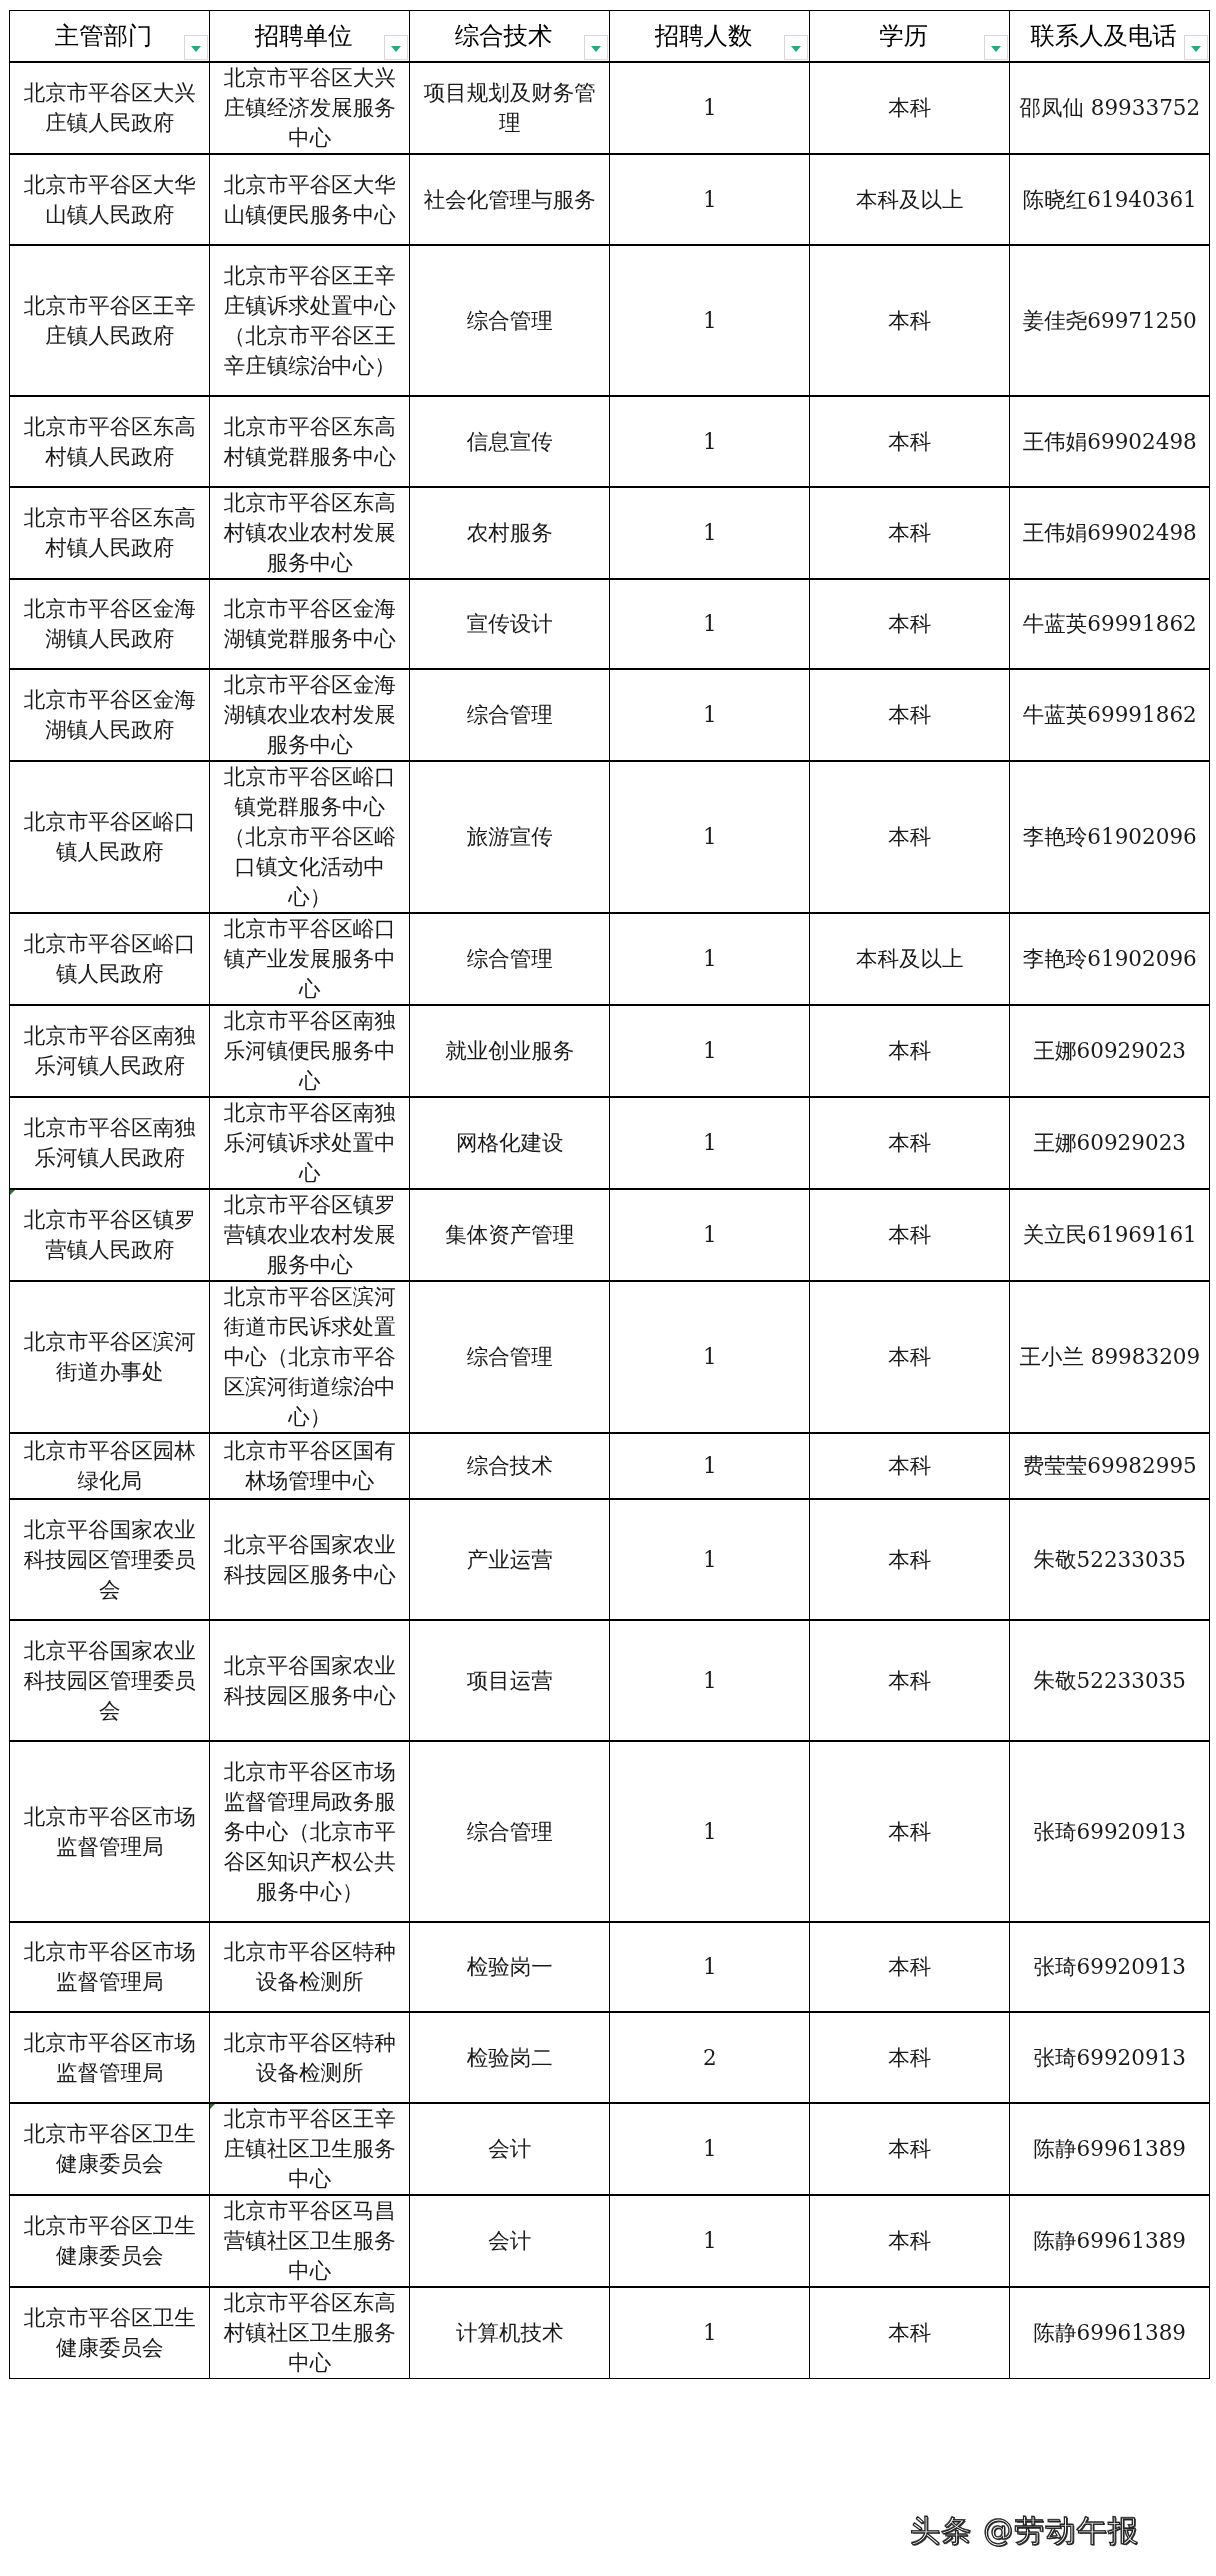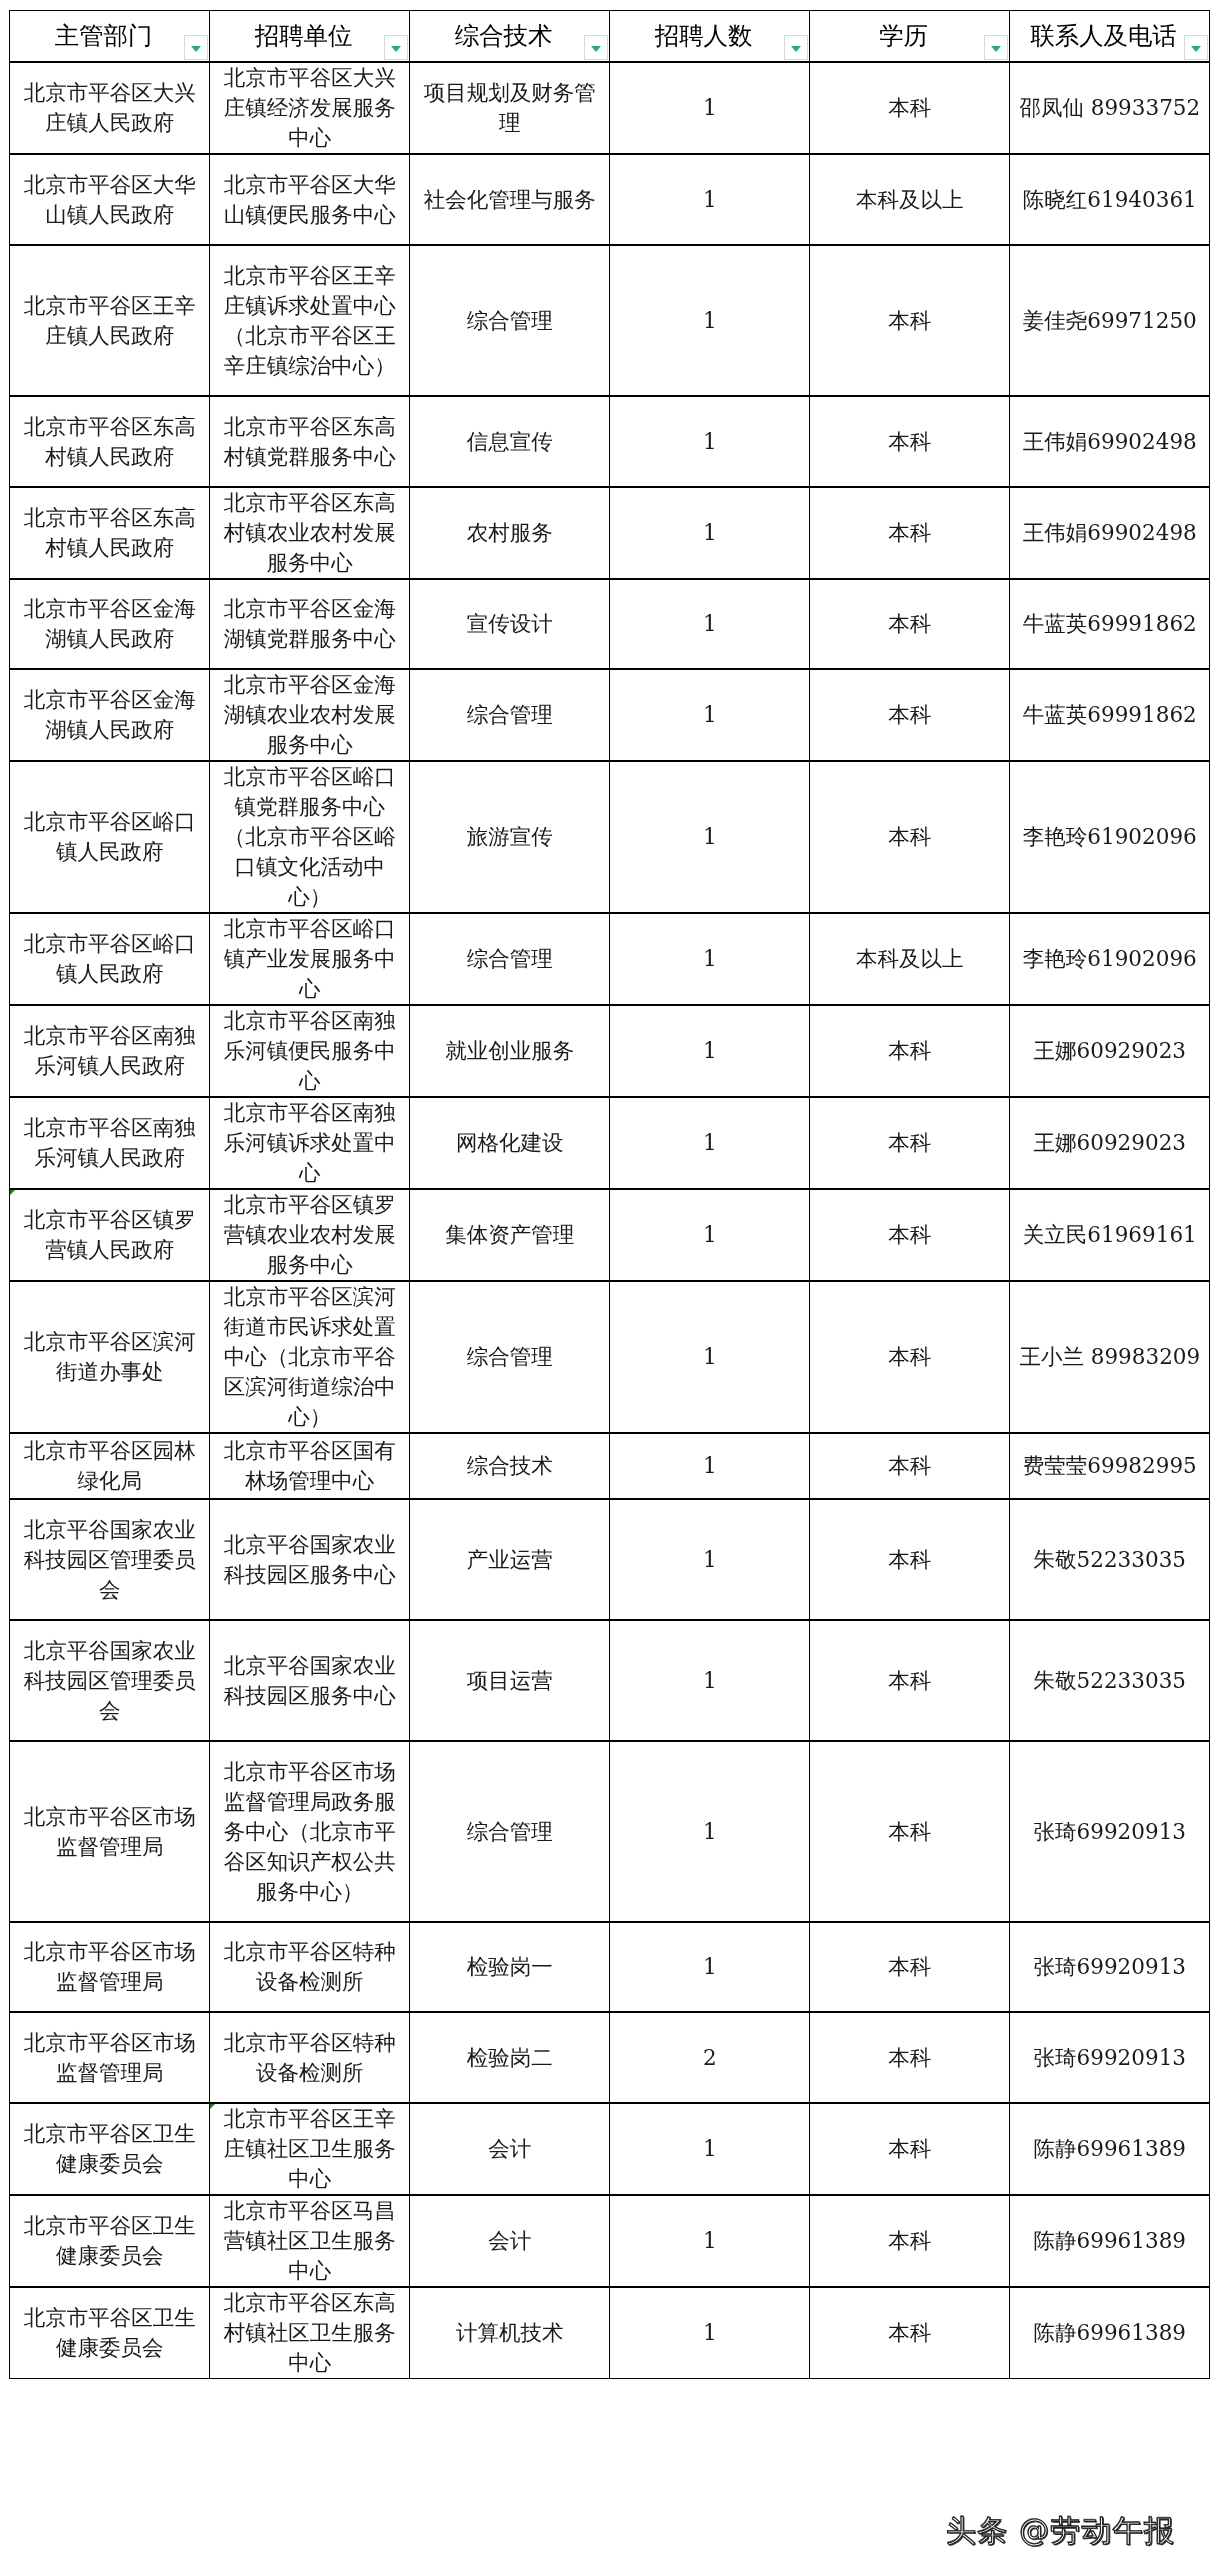--- a/index.html
+++ b/index.html
@@ -90,21 +90,20 @@
       left: 910px;
       top: 2511px;
       font-family: "DejaVu Sans", "Liberation Sans", sans-serif;
       font-size: 30px;
       color: #ffffff;
       -webkit-text-stroke: 1.2px #222;
       text-shadow: 1.2px 1.2px 0 #333, -0.6px -0.6px 0 #777;
       letter-spacing: 1.2px;
       white-space: nowrap;
       pointer-events: none;
-      margin-left: 36px;
     }
   </style>
 </head>
 <body>
 
 <div id="sheet">
   <table class="grid">
     <colgroup>
       <col>
         <col>

